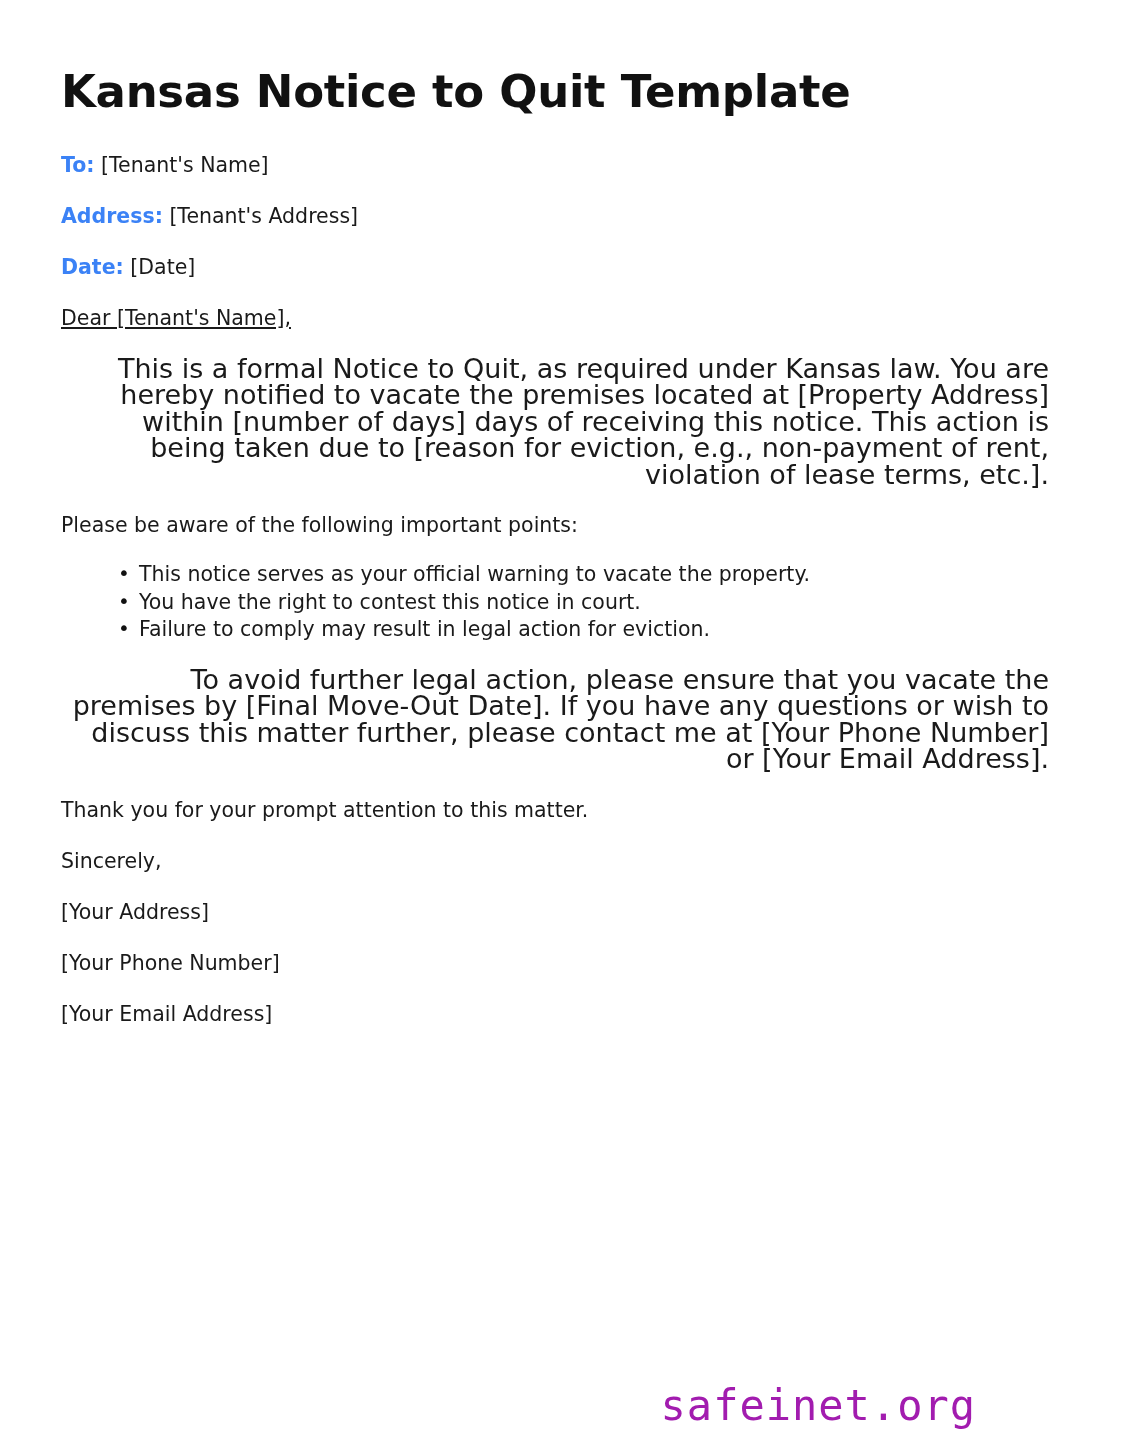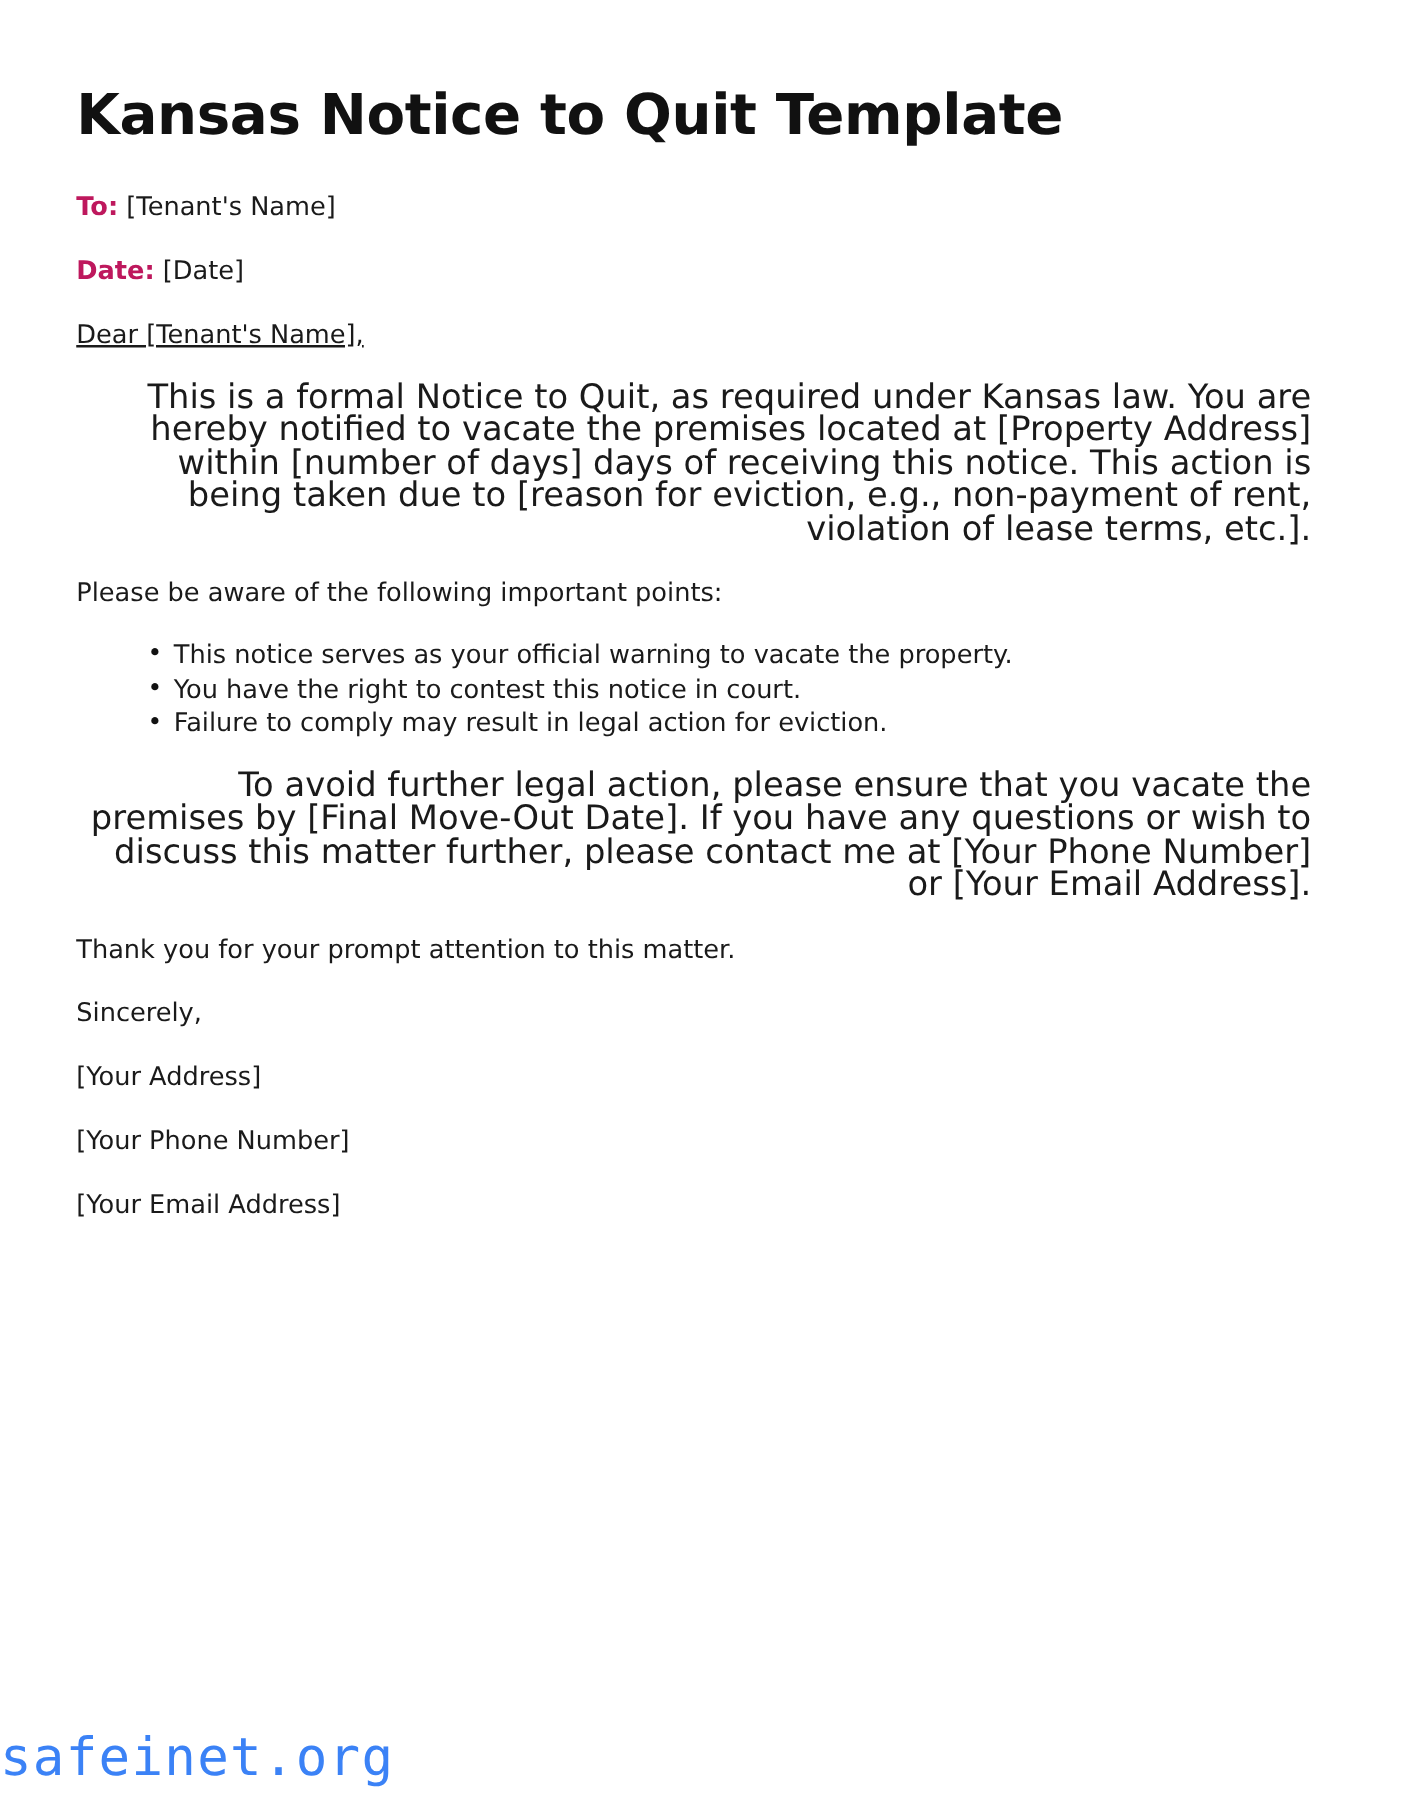--- a/index.html
+++ b/index.html
@@ -39,21 +39,21 @@
     margin: 0 0 34px 0;
   }
   .field-line {
     font-size: 20.5px;
     line-height: 27px;
     margin: 0 0 24px 0;
     color: #1a1a1a;
   }
   .field-label {
     font-weight: bold;
-    color: #be185d;
+    color: #3b82f6;
   }
   .field-value {
     font-weight: normal;
   }
   .salutation {
     font-size: 20.5px;
     line-height: 27px;
     margin: 0 0 24px 0;
     text-decoration: underline;
   }
@@ -98,43 +98,47 @@
     margin: 0 0 24px 0;
   }
   .sign-line.last {
     margin-bottom: 12px;
   }
   .watermark {
     position: absolute;
     left: 0;
     right: 32px;
     bottom: 25px;
-    text-align: left;
+    text-align: right;
     font-family: "DejaVu Sans Mono", "Liberation Mono", monospace;
     font-size: 42px;
     letter-spacing: 1px;
-    color: #3b82f6;
+    color: #a21caf;
     white-space: nowrap;
     user-select: none;
   }
 </style>
 </head>
 <body>
 
 <div class="page">
 
   <div class="doc">
 
     <h1 class="doc-title">Kansas Notice to Quit Template</h1>
 
     <p class="field-line">
       <span class="field-label">To:</span>
       <span class="field-value">[Tenant's Name]</span>
     </p>
 
+    <p class="field-line">
+      <span class="field-label">Address:</span>
+      <span class="field-value">[Tenant's Address]</span>
+    </p>
 
     <p class="field-line">
       <span class="field-label">Date:</span>
       <span class="field-value">[Date]</span>
     </p>
 
     <p class="salutation">Dear [Tenant's Name],</p>
 
     <p class="body-para para-wide">This is a formal Notice to Quit, as required under Kansas law. You are hereby notified to vacate the premises located at [Property Address] within [number of days] days of receiving this notice. This action is being taken due to [reason for eviction, e.g., non-payment of rent, violation of lease terms, etc.].</p>
 

